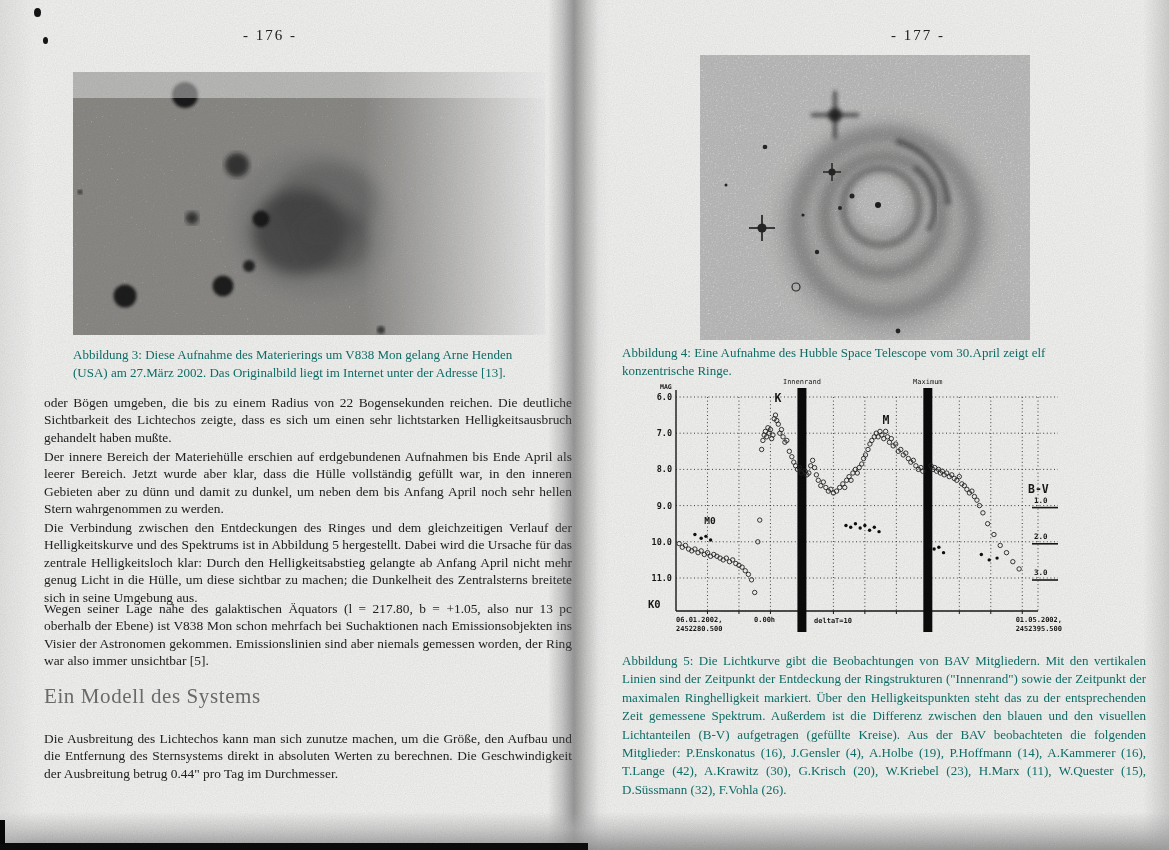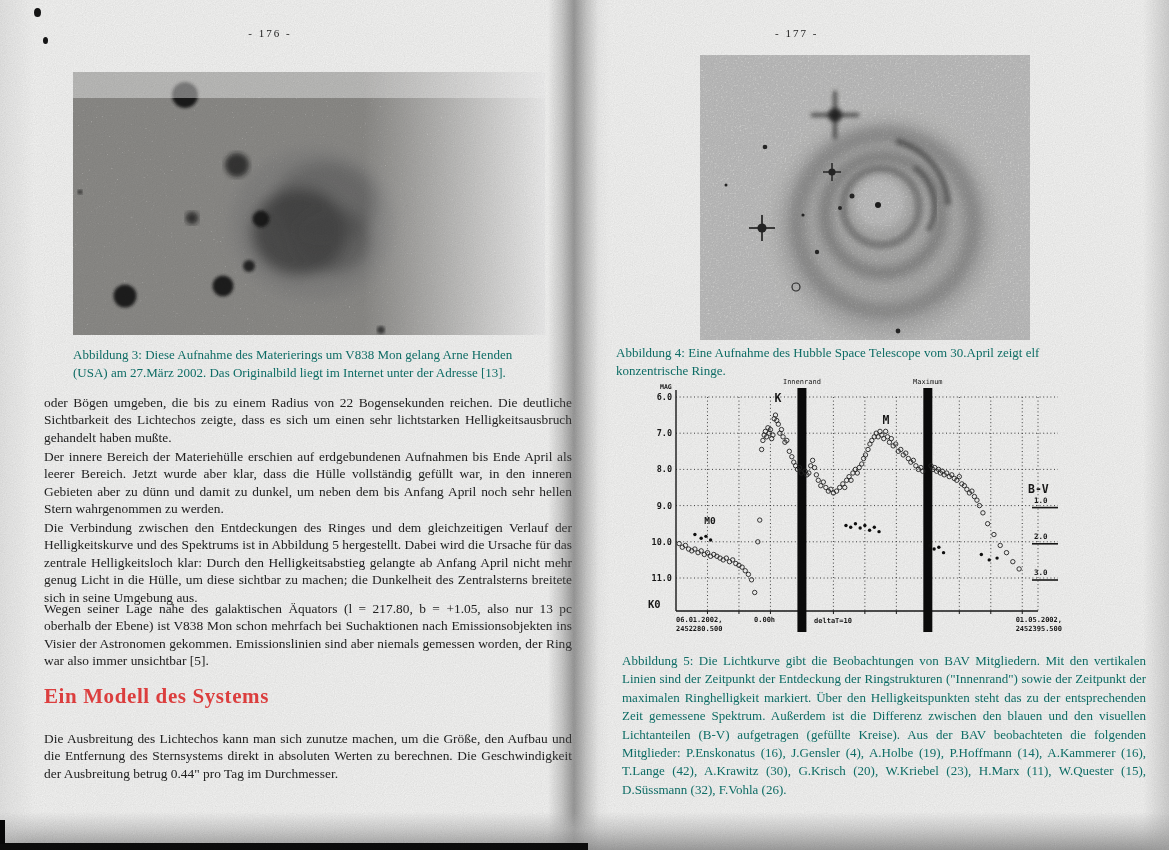--- a/index.html
+++ b/index.html
@@ -1,23 +1,23 @@
 <!DOCTYPE html>
 <html><head>
 <meta charset="utf-8">
 <style>
   html,body{margin:0;padding:0;background:#888;}
   #scan{position:relative;width:1169px;height:850px;background:#fcfcfb;overflow:hidden;
         font-family:"Liberation Serif","DejaVu Serif",serif;color:#1f1f1f;}
   .abs{position:absolute;}
-  .pagenum{font-size:11px;letter-spacing:2px;color:#222;}
+  .pagenum{font-size:15px;letter-spacing:2px;color:#222;}
   .body-text{font-size:13.4px;line-height:17.4px;text-align:justify;color:#242424;}
   .caption{font-size:13px;line-height:18px;color:#0f766e;}
   .caption-j{text-align:justify;}
-  h1.modell{font-size:21px;font-weight:bold;letter-spacing:.6px;margin:0;color:#ef4444;text-align:center;}
+  h1.modell{font-size:21px;font-weight:normal;letter-spacing:.6px;margin:0;color:#737373;text-align:center;}
   
   .gutter{left:548px;top:0;width:62px;height:850px;z-index:5;pointer-events:none;
     background:linear-gradient(90deg,rgba(130,130,130,0) 0%,rgba(110,110,110,.28) 22%,rgba(70,70,70,.5) 42%,rgba(120,120,120,.32) 62%,rgba(200,200,200,.12) 82%,rgba(255,255,255,0) 100%);}
   .bottom-curl{left:0;top:812px;width:1169px;height:38px;z-index:5;pointer-events:none;
     background:linear-gradient(180deg,rgba(255,255,255,0) 0%,rgba(190,190,190,.55) 45%,rgba(150,150,150,.85) 100%);}
   .bottom-black{left:0;top:843px;width:588px;height:7px;background:#0d0d0d;z-index:6;}
   .edge-tab{left:0;top:820px;width:5px;height:24px;background:#080808;z-index:7;}
   .right-shade{left:1143px;top:0;width:26px;height:850px;z-index:5;pointer-events:none;
     background:linear-gradient(90deg,rgba(255,255,255,0),rgba(175,175,175,.45));}
   .left-shade{left:0;top:0;width:34px;height:850px;z-index:5;pointer-events:none;
@@ -92,21 +92,21 @@
 
     <div class="abs body-text" style="left:44px;top:600px;width:528px;">Wegen seiner Lage nahe des galaktischen Äquators (l = 217.80, b = +1.05, also nur 13 pc oberhalb der Ebene) ist V838 Mon schon mehrfach bei Suchaktionen nach Emissionsobjekten ins Visier der Astronomen gekommen. Emissionslinien sind aber niemals gemessen worden, der Ring war also immer unsichtbar [5].</div>
 
     <h1 class="abs modell" style="left:44px;top:684px;">Ein Modell des Systems</h1>
 
     <div class="abs body-text" style="left:44px;top:730px;width:528px;">Die Ausbreitung des Lichtechos kann man sich zunutze machen, um die Größe, den Aufbau und die Entfernung des Sternsystems direkt in absoluten Werten zu berechnen. Die Geschwindigkeit der Ausbreitung betrug 0.44" pro Tag im Durchmesser.</div>
   </div>
 
   <div class="abs" style="left:575px;top:0;width:594px;height:850px;">
 
-    <div class="abs pagenum" style="left:200px;top:27px;width:170px;text-align:left;">- 177 -</div>
+    <div class="abs pagenum" style="left:200px;top:27px;width:170px;text-align:right;">- 177 -</div>
 
     <div class="abs" style="left:125px;top:55px;width:330px;height:285px;">
       <svg width="330" height="285" viewBox="0 0 330 285">
         <defs>
           <filter id="n4" x="0" y="0" width="100%" height="100%">
             <feTurbulence type="fractalNoise" baseFrequency="0.6" numOctaves="2" stitchTiles="stitch" result="t4"></feTurbulence>
             <feColorMatrix in="t4" type="matrix" values="0 0 0 0 0  0 0 0 0 0  0 0 0 0 0  .7 .7 .7 0 0"></feColorMatrix>
           </filter>
           <filter id="hb2">
               <feGaussianBlur stdDeviation="2"></feGaussianBlur>
@@ -146,21 +146,21 @@
           <circle cx="103" cy="160" r="1.6" stroke="none"></circle>
           <circle cx="117" cy="197" r="2.2" stroke="none"></circle>
           <circle cx="198" cy="276" r="2.4" stroke="none"></circle>
           <circle cx="26" cy="130" r="1.5" stroke="none"></circle>
           <circle cx="96" cy="232" r="4" fill="none" stroke-width="1.2"></circle>
         </g>
         <rect width="330" height="285" filter="url(#n4)" opacity="0.22"></rect>
       </svg>
     </div>
 
-    <div class="abs caption" style="left:41px;top:344px;width:470px;">Abbildung 4: Eine Aufnahme des Hubble Space Telescope vom 30.April zeigt elf konzentrische Ringe.</div>
+    <div class="abs caption" style="left:47px;top:344px;width:470px;">Abbildung 4: Eine Aufnahme des Hubble Space Telescope vom 30.April zeigt elf konzentrische Ringe.</div>
 
     <div class="abs caption caption-j" style="left:47px;top:652px;width:524px;line-height:18.4px;">Abbildung 5: Die Lichtkurve gibt die Beobachtungen von BAV Mitgliedern. Mit den vertikalen Linien sind der Zeitpunkt der Entdeckung der Ringstrukturen ("Innenrand") sowie der Zeitpunkt der maximalen Ringhelligkeit markiert. Über den Helligkeitspunkten steht das zu der entsprechenden Zeit gemessene Spektrum. Außerdem ist die Differenz zwischen den blauen und den visuellen Lichtanteilen (B-V) aufgetragen (gefüllte Kreise). Aus der BAV beobachteten die folgenden Mitglieder: P.Enskonatus (16), J.Gensler (4), A.Holbe (19), P.Hoffmann (14), A.Kammerer (16), T.Lange (42), A.Krawitz (30), G.Krisch (20), W.Kriebel (23), H.Marx (11), W.Quester (15), D.Süssmann (32), F.Vohla (26).</div>
   </div>
 
   <div class="abs chart-wrap">
     <svg id="lc-svg" width="438" height="268" viewBox="0 0 438 268" style="font-family:'DejaVu Sans Mono',monospace;">
         <line x1="42" y1="21" x2="424" y2="21" stroke="#2c2c2c" stroke-width="0.9" stroke-dasharray="1 2.6" fill="none"></line>
         <text x="38" y="24" text-anchor="end" font-size="8.5" font-weight="bold" fill="#1a1a1a">6.0</text>
         <line x1="42" y1="57.2" x2="424" y2="57.2" stroke="#2c2c2c" stroke-width="0.9" stroke-dasharray="1 2.6" fill="none"></line>
         <text x="38" y="60.2" text-anchor="end" font-size="8.5" font-weight="bold" fill="#1a1a1a">7.0</text>

